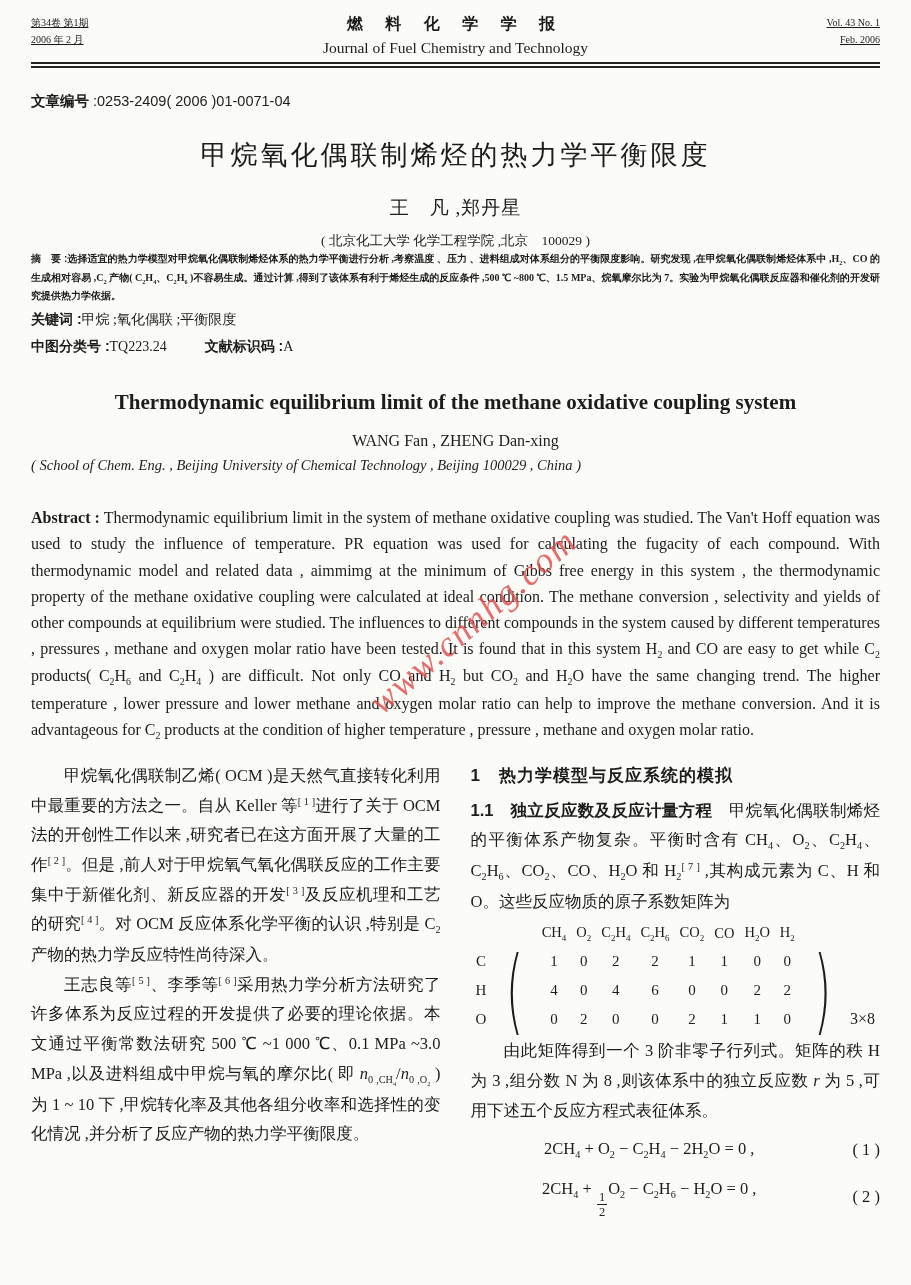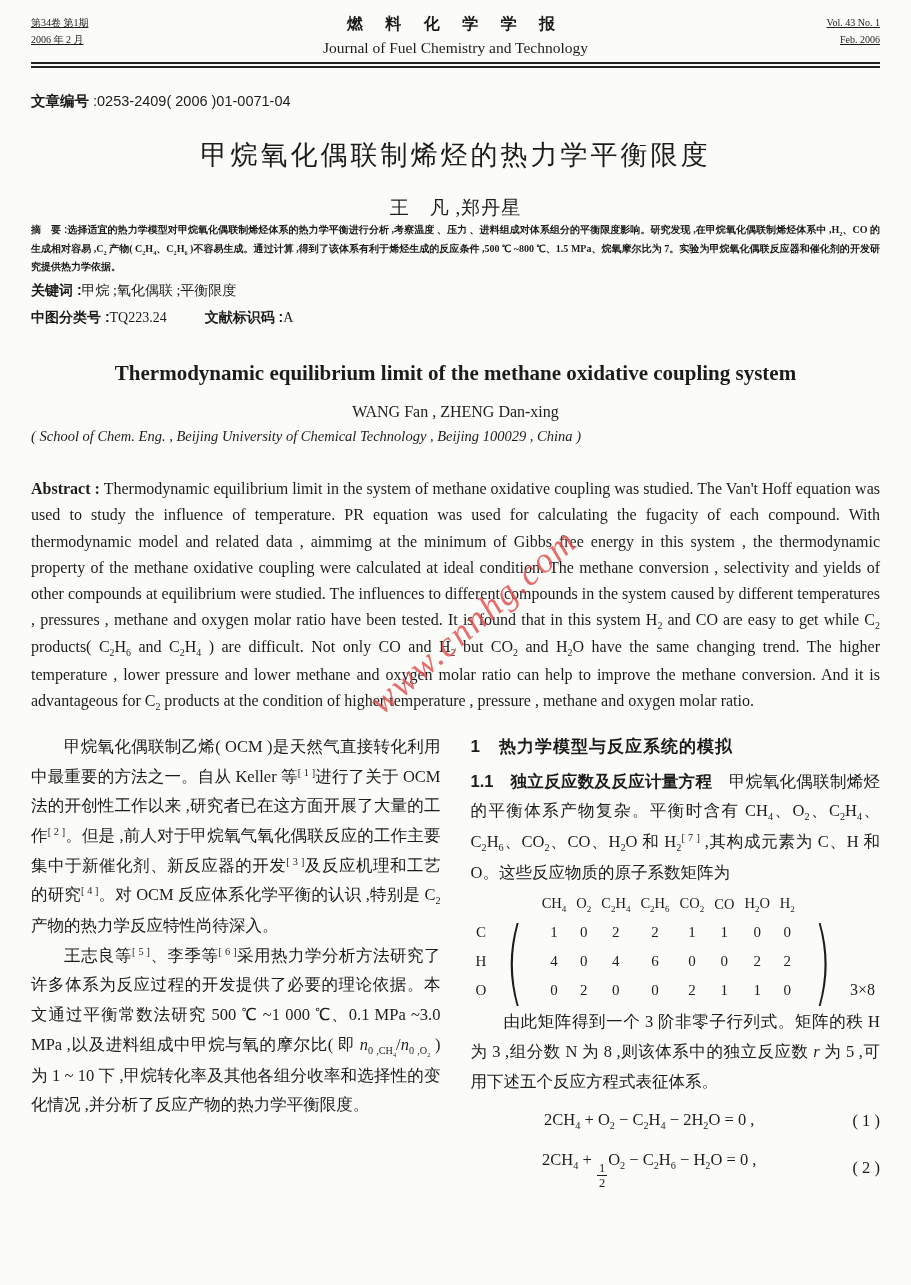--- a/index.html
+++ b/index.html
@@ -90,20 +90,21 @@
       <div>Vol. 43 No. 1</div>
       <div>Feb. 2006</div>
     </div>
   </div>
   <div class="jrule"></div>
 
   <div class="article-id"><b>文章编号</b><span> :0253-2409( 2006 )01-0071-04</span></div>
 
   <div class="title-cn">甲烷氧化偶联制烯烃的热力学平衡限度</div>
   <div class="authors-cn">王　凡 ,郑丹星</div>
+  <div class="affil-cn">( 北京化工大学 化学工程学院 ,北京　100029 )</div>
 
   <div class="abs-cn"><b>摘　要 :</b><span>选择适宜的热力学模型对甲烷氧化偶联制烯烃体系的热力学平衡进行分析 ,考察温度 、压力 、进料组成对体系组分的平衡限度影响。研究发现 ,在甲烷氧化偶联制烯烃体系中 ,H<sub>2</sub>、CO 的生成相对容易 ,C<sub>2</sub> 产物( C<sub>2</sub>H<sub>4</sub>、C<sub>2</sub>H<sub>6</sub> )不容易生成。通过计算 ,得到了该体系有利于烯烃生成的反应条件 ,500 ℃ ~800 ℃、1.5 MPa、烷氧摩尔比为 7。实验为甲烷氧化偶联反应器和催化剂的开发研究提供热力学依据。</span></div>
   <div class="kw-cn"><b>关键词 :</b><span>甲烷 ;氧化偶联 ;平衡限度</span></div>
   <div class="clc"><b>中图分类号 :</b><span>TQ223.24</span><span class="gap"></span><b>文献标识码 :</b><span>A</span></div>
 
   <div class="title-en">Thermodynamic equilibrium limit of the methane oxidative coupling system</div>
   <div class="authors-en">WANG Fan , ZHENG Dan-xing</div>
   <div class="affil-en">( School of Chem.  Eng.  , Beijing University of Chemical Technology , Beijing  100029 , China )</div>
 
   <div class="abs-en"><b>Abstract :</b> <span>Thermodynamic equilibrium limit in the system of methane oxidative coupling was studied.  The Van't Hoff equation was used to study the influence of temperature.  PR equation was used for calculating the fugacity of each compound.  With thermodynamic model and related data , aimmimg at the minimum of Gibbs free energy in this system , the thermodynamic property of the methane oxidative coupling were calculated at ideal condition.  The methane conversion , selectivity and yields of other compounds at equilibrium were studied.  The influences to different compounds in the system caused by different temperatures , pressures , methane and oxygen molar ratio have been tested.  It is found that in this system H<sub>2</sub> and CO are easy to get while C<sub>2</sub> products( C<sub>2</sub>H<sub>6</sub> and C<sub>2</sub>H<sub>4</sub> ) are difficult.  Not only CO and H<sub>2</sub> but CO<sub>2</sub> and H<sub>2</sub>O have the same changing trend.  The higher temperature , lower pressure and lower methane and oxygen molar ratio can help to improve the methane conversion.  And it is advantageous for C<sub>2</sub> products at the condition of higher temperature , pressure , methane and oxygen molar ratio.</span></div>

